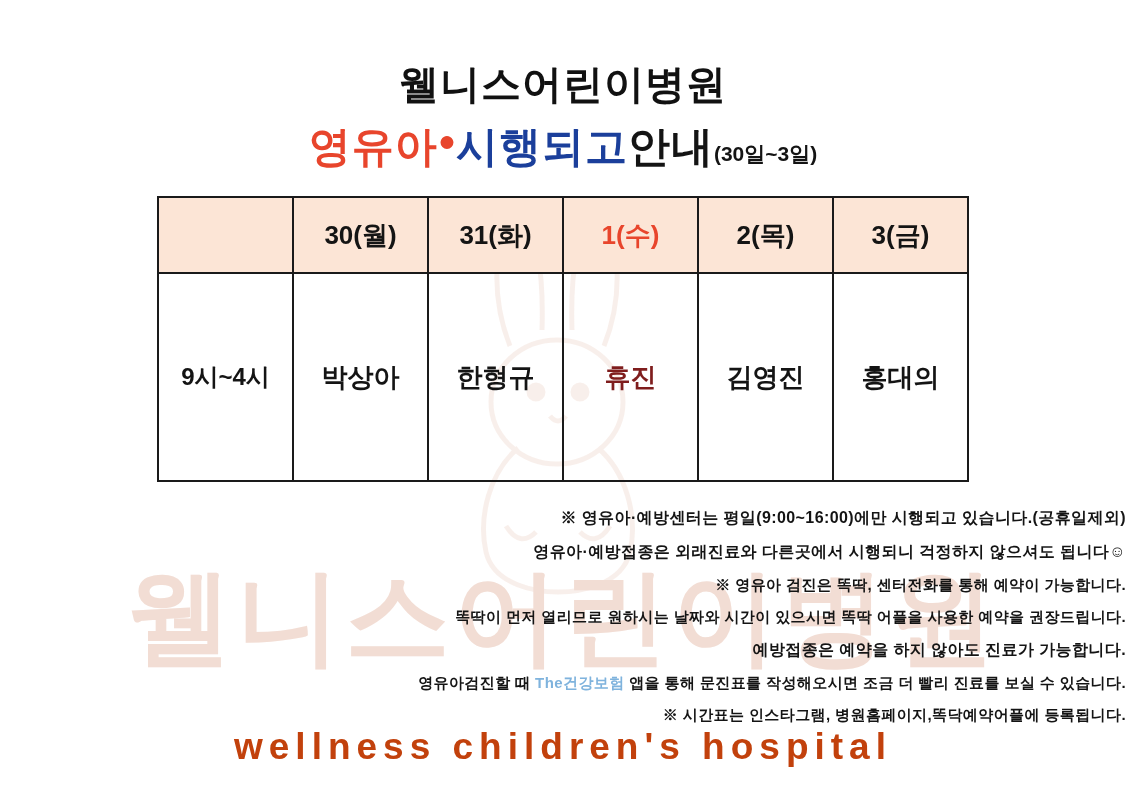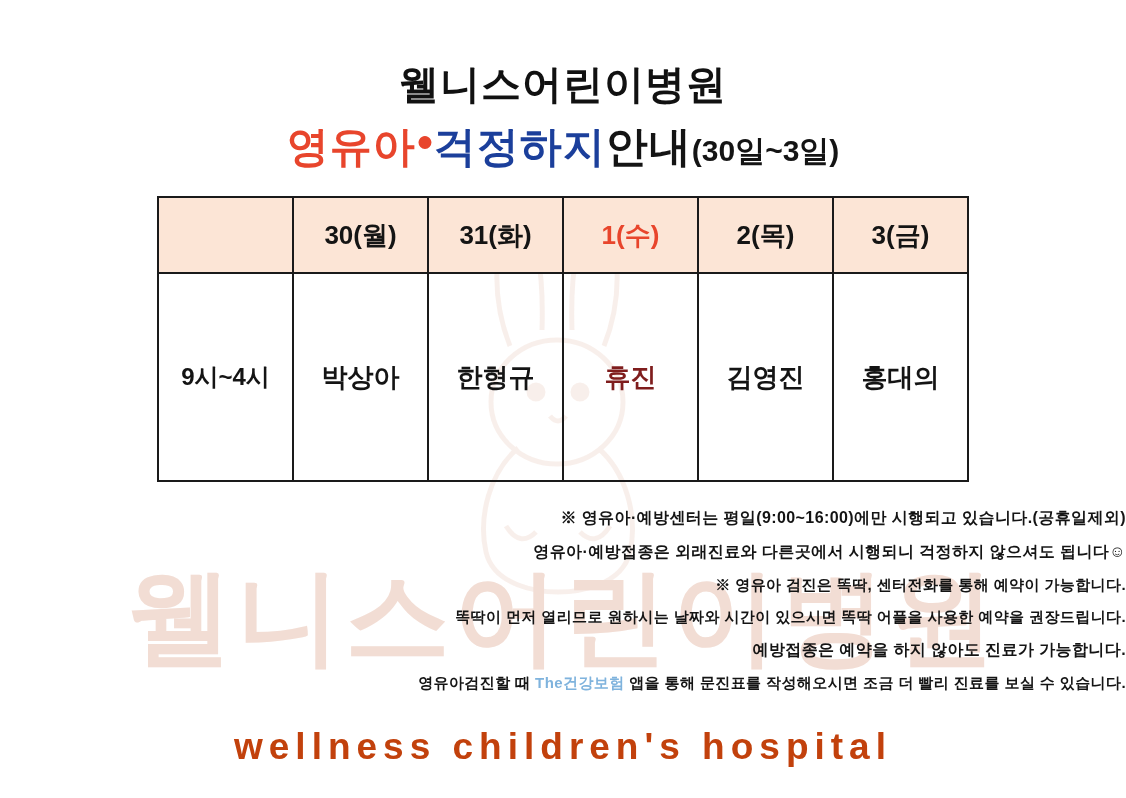--- a/index.html
+++ b/index.html
@@ -98,21 +98,21 @@
     letter-spacing: 1px;
   }
   .title-sub .seg-dark {
     font-size: 42px;
     font-weight: bold;
     color: #141414;
     letter-spacing: 1px;
     text-align: right;
   }
   .title-sub .seg-range {
-    font-size: 30px;
+    font-size: 21px;
     font-weight: bold;
     color: #141414;
   }
 
   
   table.schedule {
     border-collapse: collapse;
     margin: 26px auto 0 auto;
     width: 812px;
     table-layout: fixed;
@@ -192,21 +192,21 @@
   </div>
   <div class="wm-text wm-ko">웰니스어린이병원</div>
   <div class="wm-text wm-en">wellness  children's  hospital</div>
 </div>
 
 <div id="page">
 
   <div class="title-main">웰니스어린이병원</div>
 
   <div class="title-sub">
-    <span class="seg-red">영유아</span><span class="seg-dot">●</span><span class="seg-blue">걱정하지</span><span class="seg-dark">안내</span><span class="seg-range">(30일~3일)</span>
+    <span class="seg-red">영유아</span><span class="seg-dot">●</span><span class="seg-blue">시행되고</span><span class="seg-dark">안내</span><span class="seg-range">(30일~3일)</span>
   </div>
 
   <table class="schedule">
     <thead>
       <tr>
         <td class="blank"></td>
         <td>30(월)</td>
         <td>31(화)</td>
         <td class="holiday">1(수)</td>
         <td>2(목)</td>
@@ -225,15 +225,16 @@
     </tbody>
   </table>
 
   <div class="notes">
     <div class="note n1">※ 영유아·예방센터는 평일(9:00~16:00)에만 시행되고 있습니다.(공휴일제외)</div>
     <div class="note n2">영유아·예방접종은 외래진료와 다른곳에서 시행되니 걱정하지 않으셔도 됩니다☺</div>
     <div class="note n3">※ 영유아 검진은 똑딱, 센터전화를 통해 예약이 가능합니다.</div>
     <div class="note n4">똑딱이 먼저 열리므로 원하시는 날짜와 시간이 있으시면 똑딱 어플을 사용한 예약을 권장드립니다.</div>
     <div class="note n5">예방접종은 예약을 하지 않아도 진료가 가능합니다.</div>
     <div class="note n6"><span>영유아검진할 때 </span><span class="app-name">The건강보험</span><span> 앱을 통해 문진표를 작성해오시면 조금 더 빨리 진료를 보실 수 있습니다.</span></div>
+    <div class="note n7">※ 시간표는 인스타그램, 병원홈페이지,똑닥예약어플에 등록됩니다.</div>
   </div>
 
 </div>
 
 </body></html>

